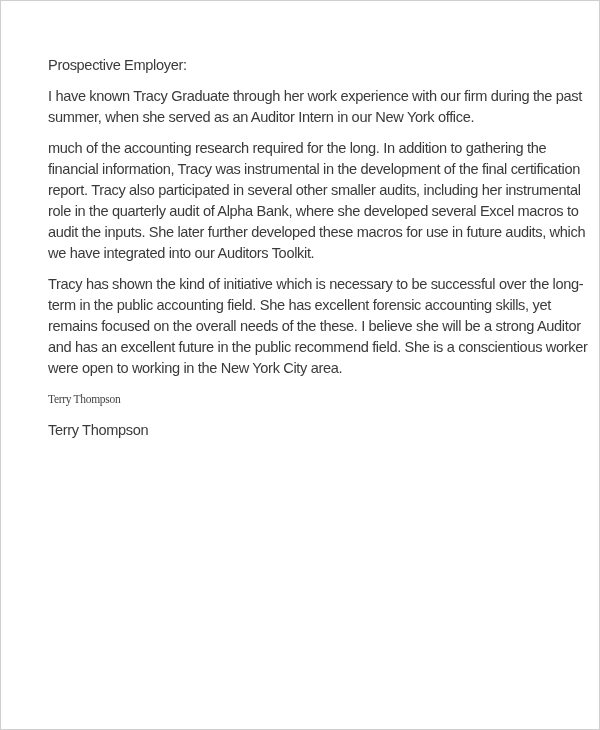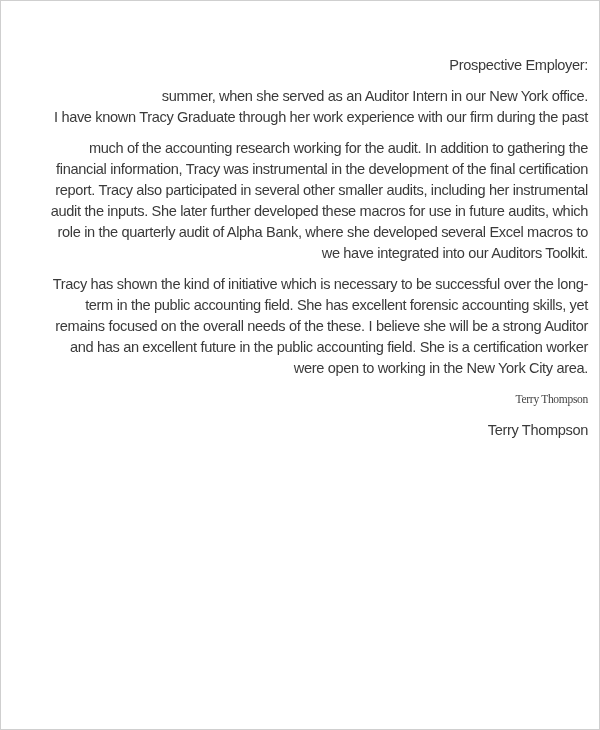--- a/index.html
+++ b/index.html
@@ -12,21 +12,20 @@
       height: 730px;
       overflow: hidden;
     }
     .page {
       position: relative;
       box-sizing: border-box;
       width: 600px;
       height: 730px;
       border: 1px solid #cfcfcf;
       background: #ffffff;
-      text-align: right;
     }
     .letter {
       position: absolute;
       left: 47px;
       top: 54px;
       width: 540px;
       font-family: "Liberation Sans Narrow", "Liberation Sans", sans-serif;
       font-size: 14.6px;
       color: #3a3a3a;
       letter-spacing: -0.35px;
@@ -53,38 +52,38 @@
   </style>
 </head>
 <body>
 
 <div class="page">
   <div class="letter">
 
     <p>Prospective Employer:</p>
 
     <p>
+      <span class="line">I have known Tracy Graduate through her work experience with our firm during the past</span>
       <span class="line">summer, when she served as an Auditor Intern in our New York office.</span>
-      <span class="line">I have known Tracy Graduate through her work experience with our firm during the past</span>
     </p>
 
     <p>
-      <span class="line">much of the accounting research working for the audit. In addition to gathering the</span>
+      <span class="line">much of the accounting research required for the long. In addition to gathering the</span>
       <span class="line">financial information, Tracy was instrumental in the development of the final certification</span>
       <span class="line">report. Tracy also participated in several other smaller audits, including her instrumental</span>
+      <span class="line">role in the quarterly audit of Alpha Bank, where she developed several Excel macros to</span>
       <span class="line">audit the inputs. She later further developed these macros for use in future audits, which</span>
-      <span class="line">role in the quarterly audit of Alpha Bank, where she developed several Excel macros to</span>
       <span class="line">we have integrated into our Auditors Toolkit.</span>
     </p>
 
     <p>
       <span class="line">Tracy has shown the kind of initiative which is necessary to be successful over the long-</span>
       <span class="line">term in the public accounting field. She has excellent forensic accounting skills, yet</span>
       <span class="line">remains focused on the overall needs of the these. I believe she will be a strong Auditor</span>
-      <span class="line">and has an excellent future in the public accounting field. She is a certification worker</span>
+      <span class="line">and has an excellent future in the public recommend field. She is a conscientious worker</span>
       <span class="line">were open to working in the New York City area.</span>
     </p>
 
 
 
     <p class="signature-script">Terry Thompson</p>
 
     <p class="signer-block">
       <span class="line">Terry Thompson</span>
     </p>

